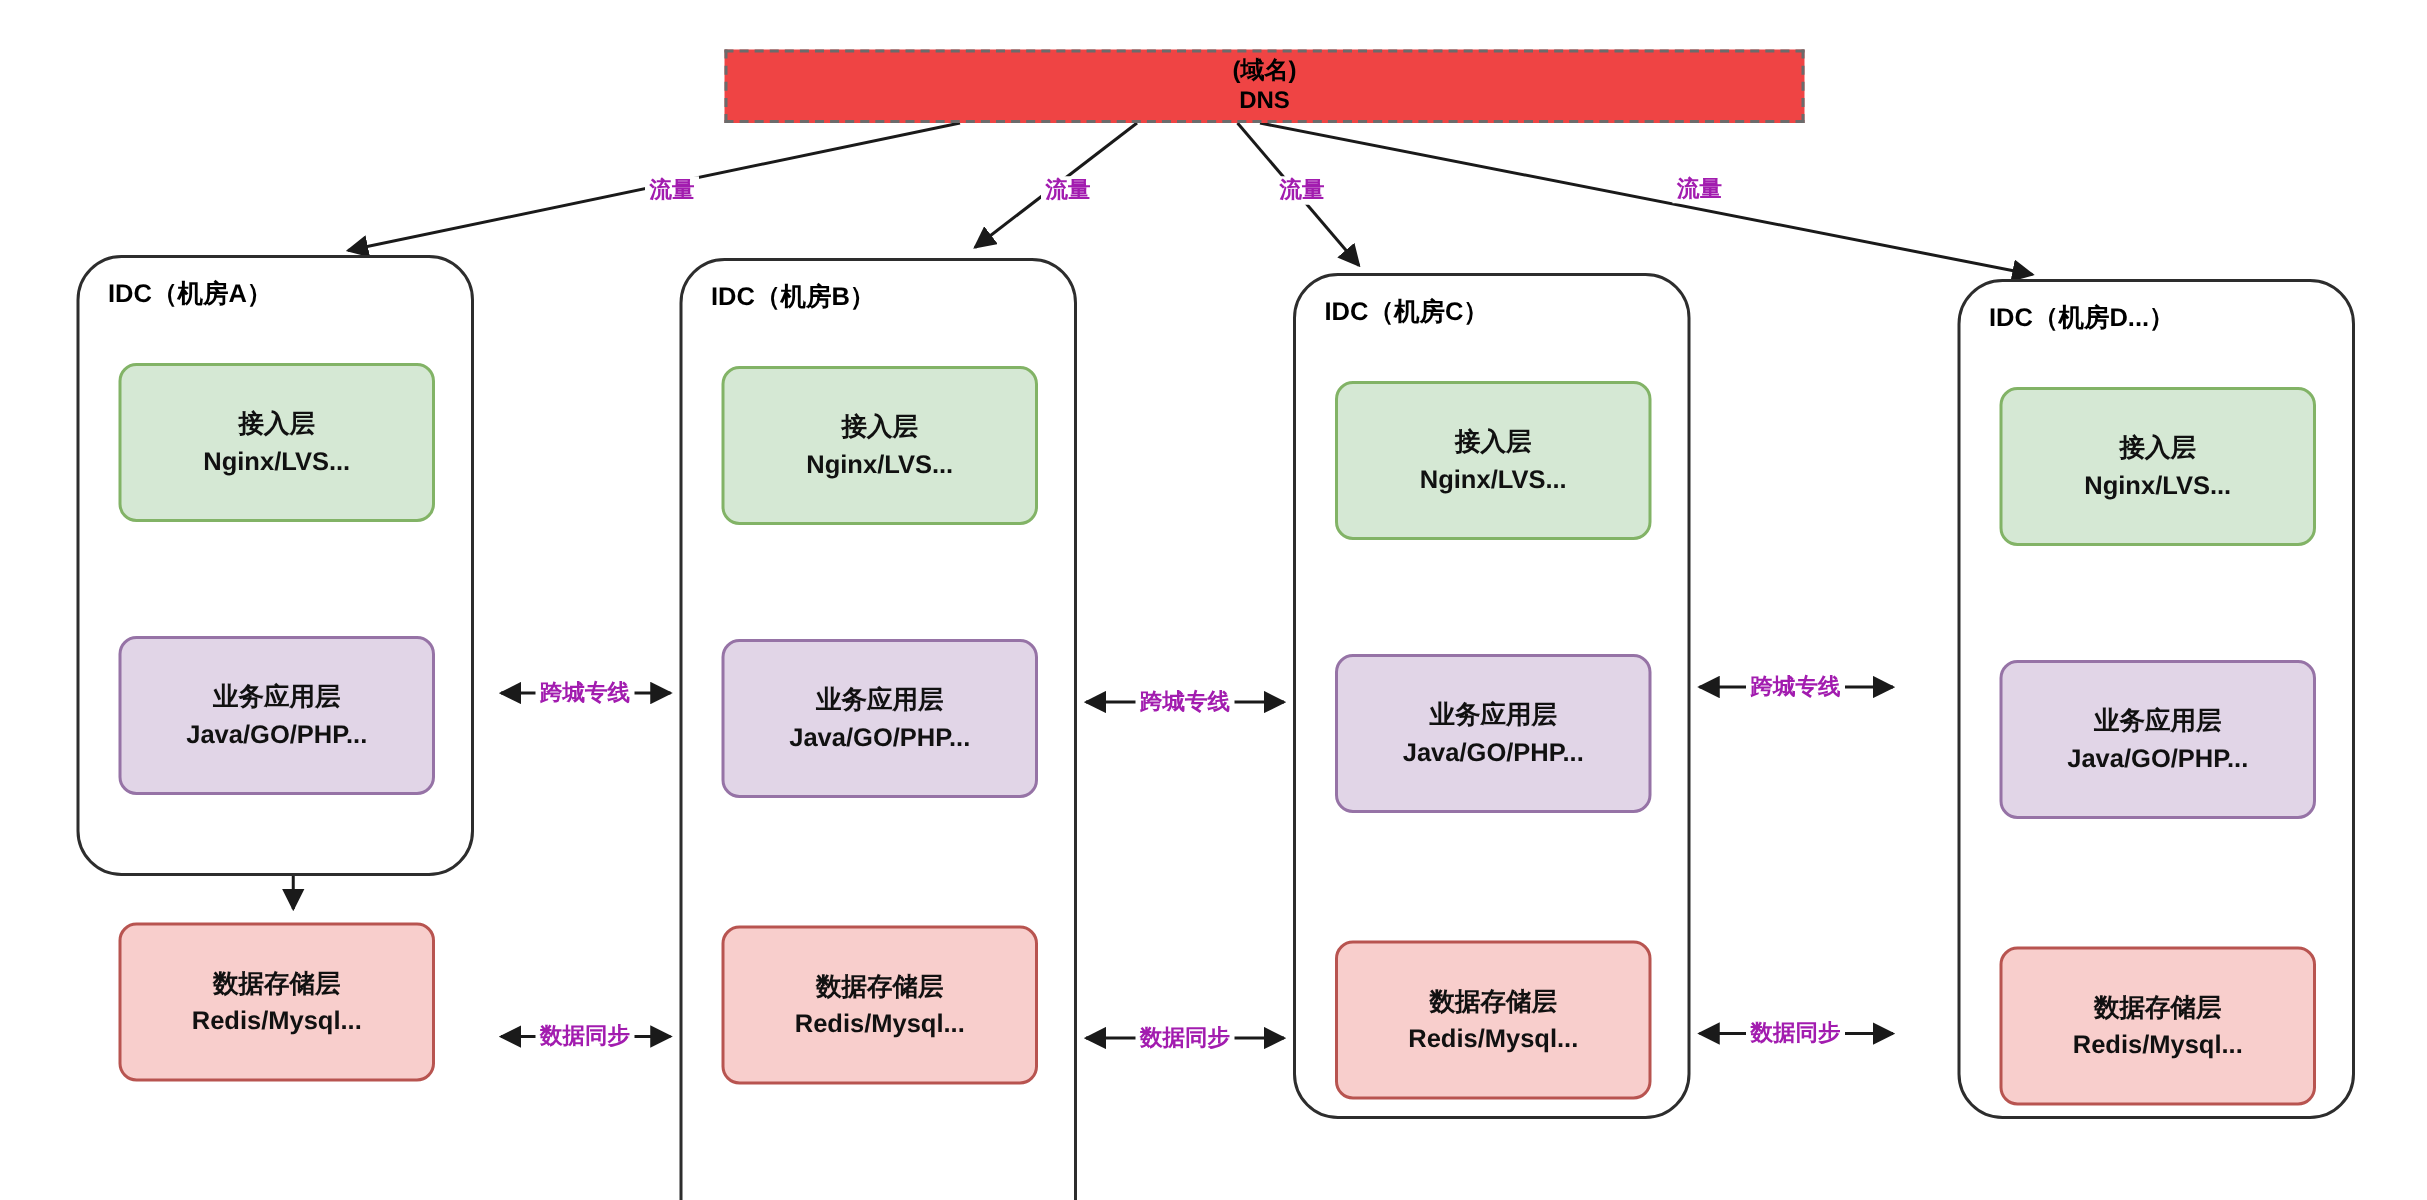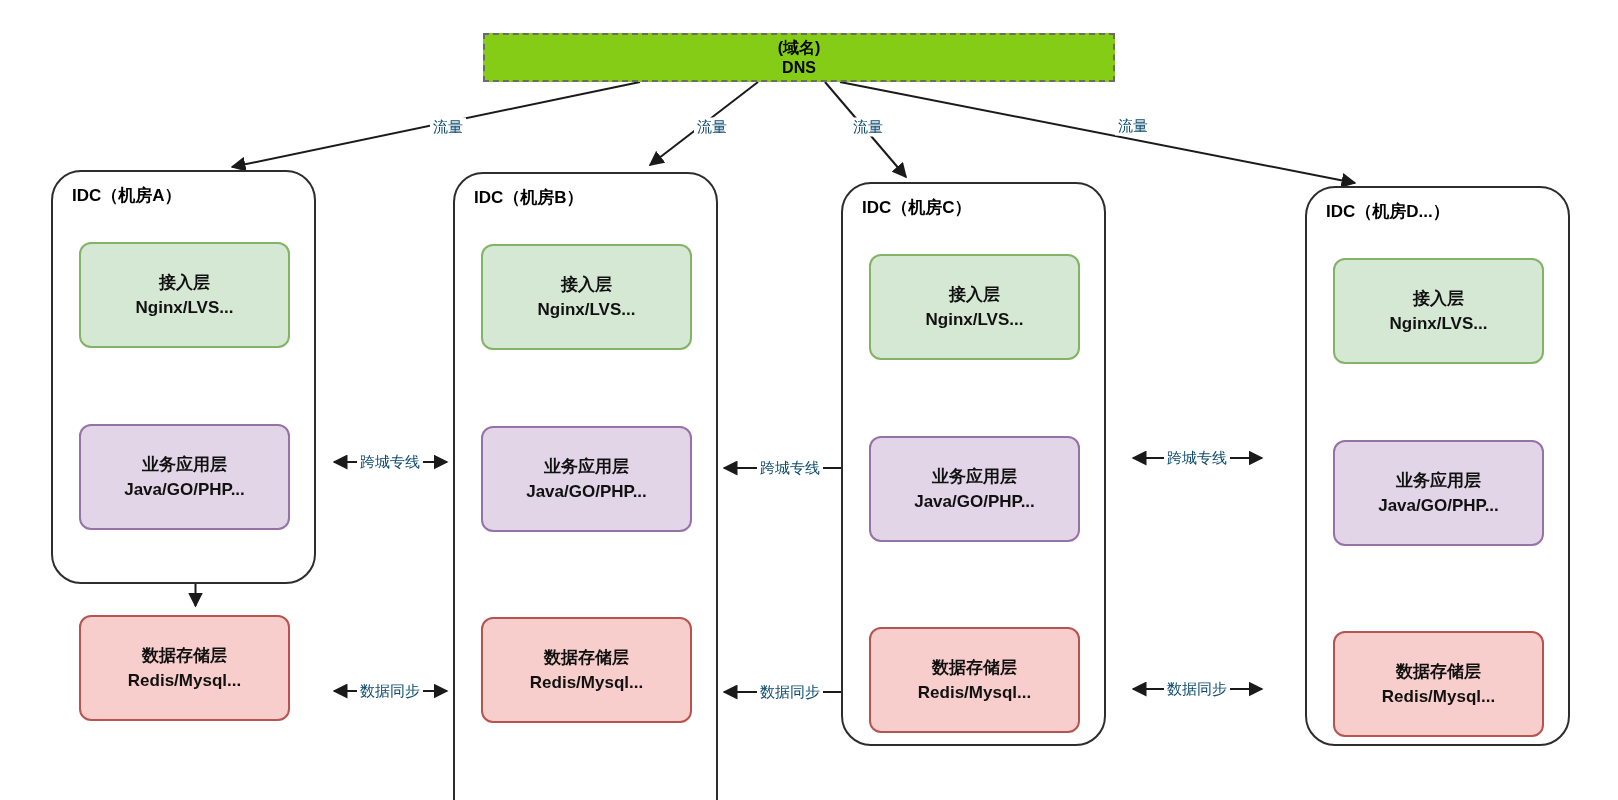--- a/index.html
+++ b/index.html
@@ -17,23 +17,23 @@
   }
   svg.edges {
     position: absolute;
     left: 0; top: 0;
     width: 1618px; height: 800px;
   }
   
   .dns-box {
     position: absolute;
     left: 483px; top: 33px;
-    width: 632px; height: 49px;
+    width: 720px; height: 49px;
     box-sizing: border-box;
-    background: #84cc16;
+    background: #ef4444;
     border: 2px dashed #6b6b6b;
     display: flex;
     flex-direction: column;
     align-items: center;
     justify-content: center;
     font-size: 16px;
     font-weight: 700;
     color: #000;
     line-height: 1.25;
   }
@@ -75,22 +75,22 @@
   .layer.access  { top: 70px;  background: #d5e8d4; border-color: #82b366; }
   .layer.app     { top: 252px; background: #e1d5e7; border-color: #9673a6; }
   .layer.storage { top: 443px; background: #f8cecc; border-color: #b85450; }
   
   .edge-label {
     position: absolute;
     transform: translate(-50%, -50%);
     background: #ffffff;
     padding: 0 3px;
     font-size: 15px;
-    font-weight: 400;
-    color: #0c4a6e;
+    font-weight: 700;
+    color: #a21caf;
     white-space: nowrap;
   }
 </style>
 </head>
 <body>
 
 <div class="canvas">
 
   <svg class="edges" viewBox="0 0 1618 800">
     <defs>
@@ -160,21 +160,21 @@
     <div class="layer app">
       <div>业务应用层</div>
       <div>Java/GO/PHP...</div>
     </div>
     <div class="layer storage">
       <div>数据存储层</div>
       <div>Redis/Mysql...</div>
     </div>
   </div>
 
-  <div class="idc" style="left:841px; top:182px; height:564px;padding-left:16px;">
+  <div class="idc" style="left:862px; top:182px; height:564px;padding-left:16px;">
     <div class="idc-title">IDC（机房C）</div>
     <div class="layer access">
       <div>接入层</div>
       <div>Nginx/LVS...</div>
     </div>
     <div class="layer app">
       <div>业务应用层</div>
       <div>Java/GO/PHP...</div>
     </div>
     <div class="layer storage">

